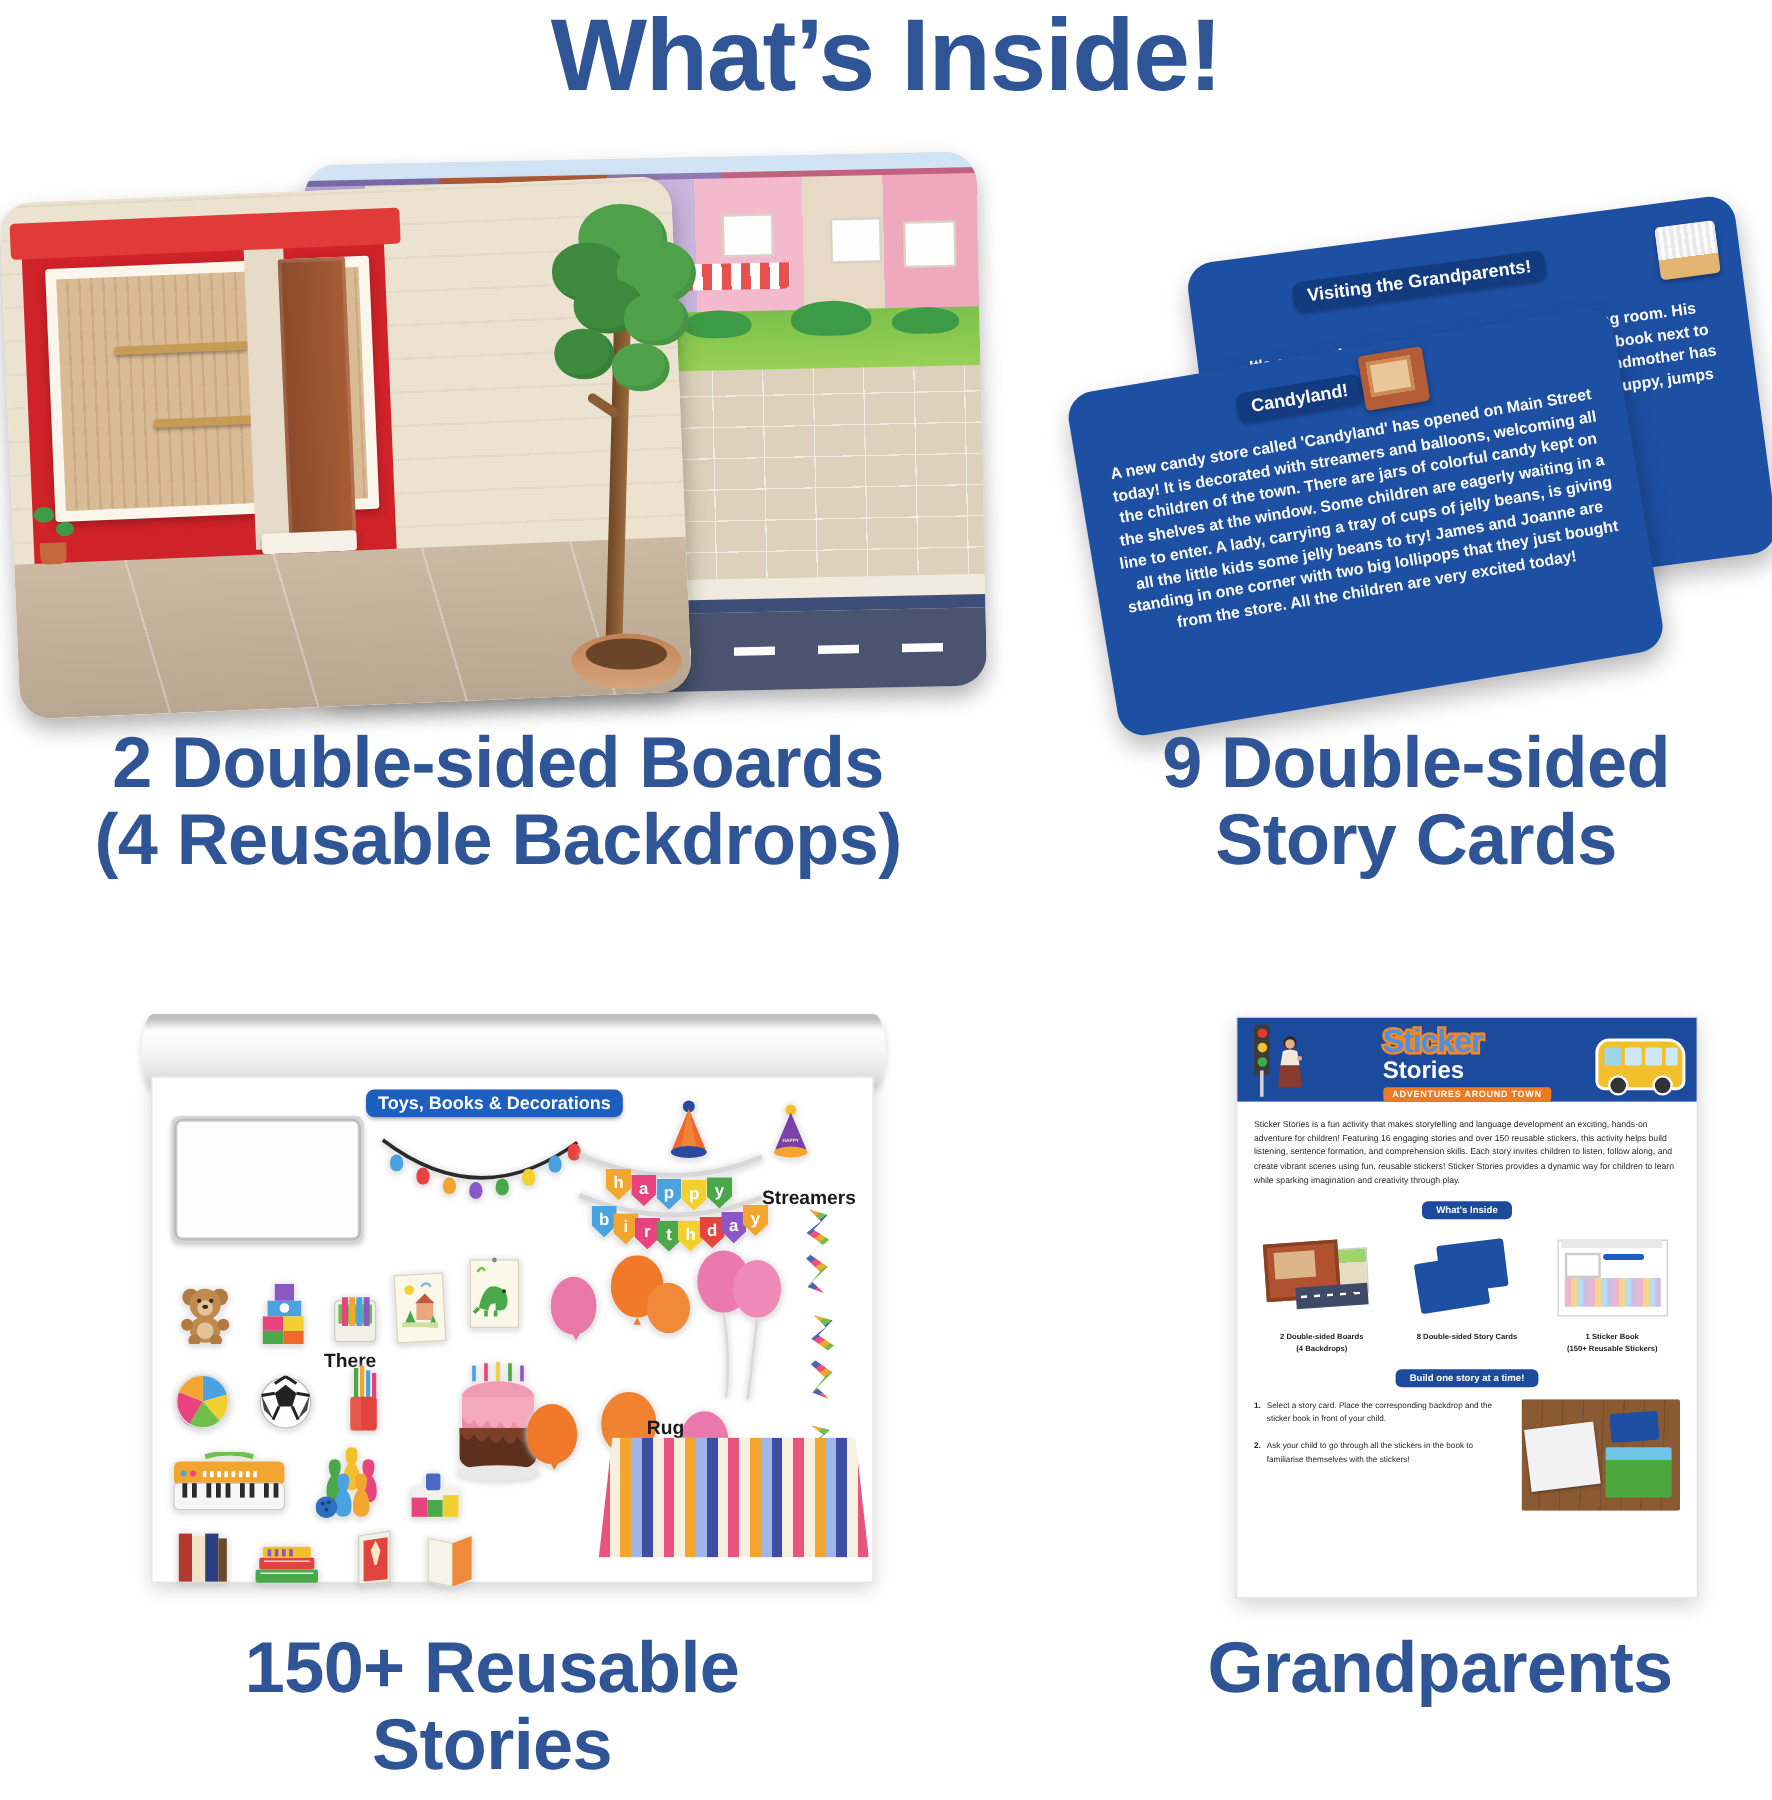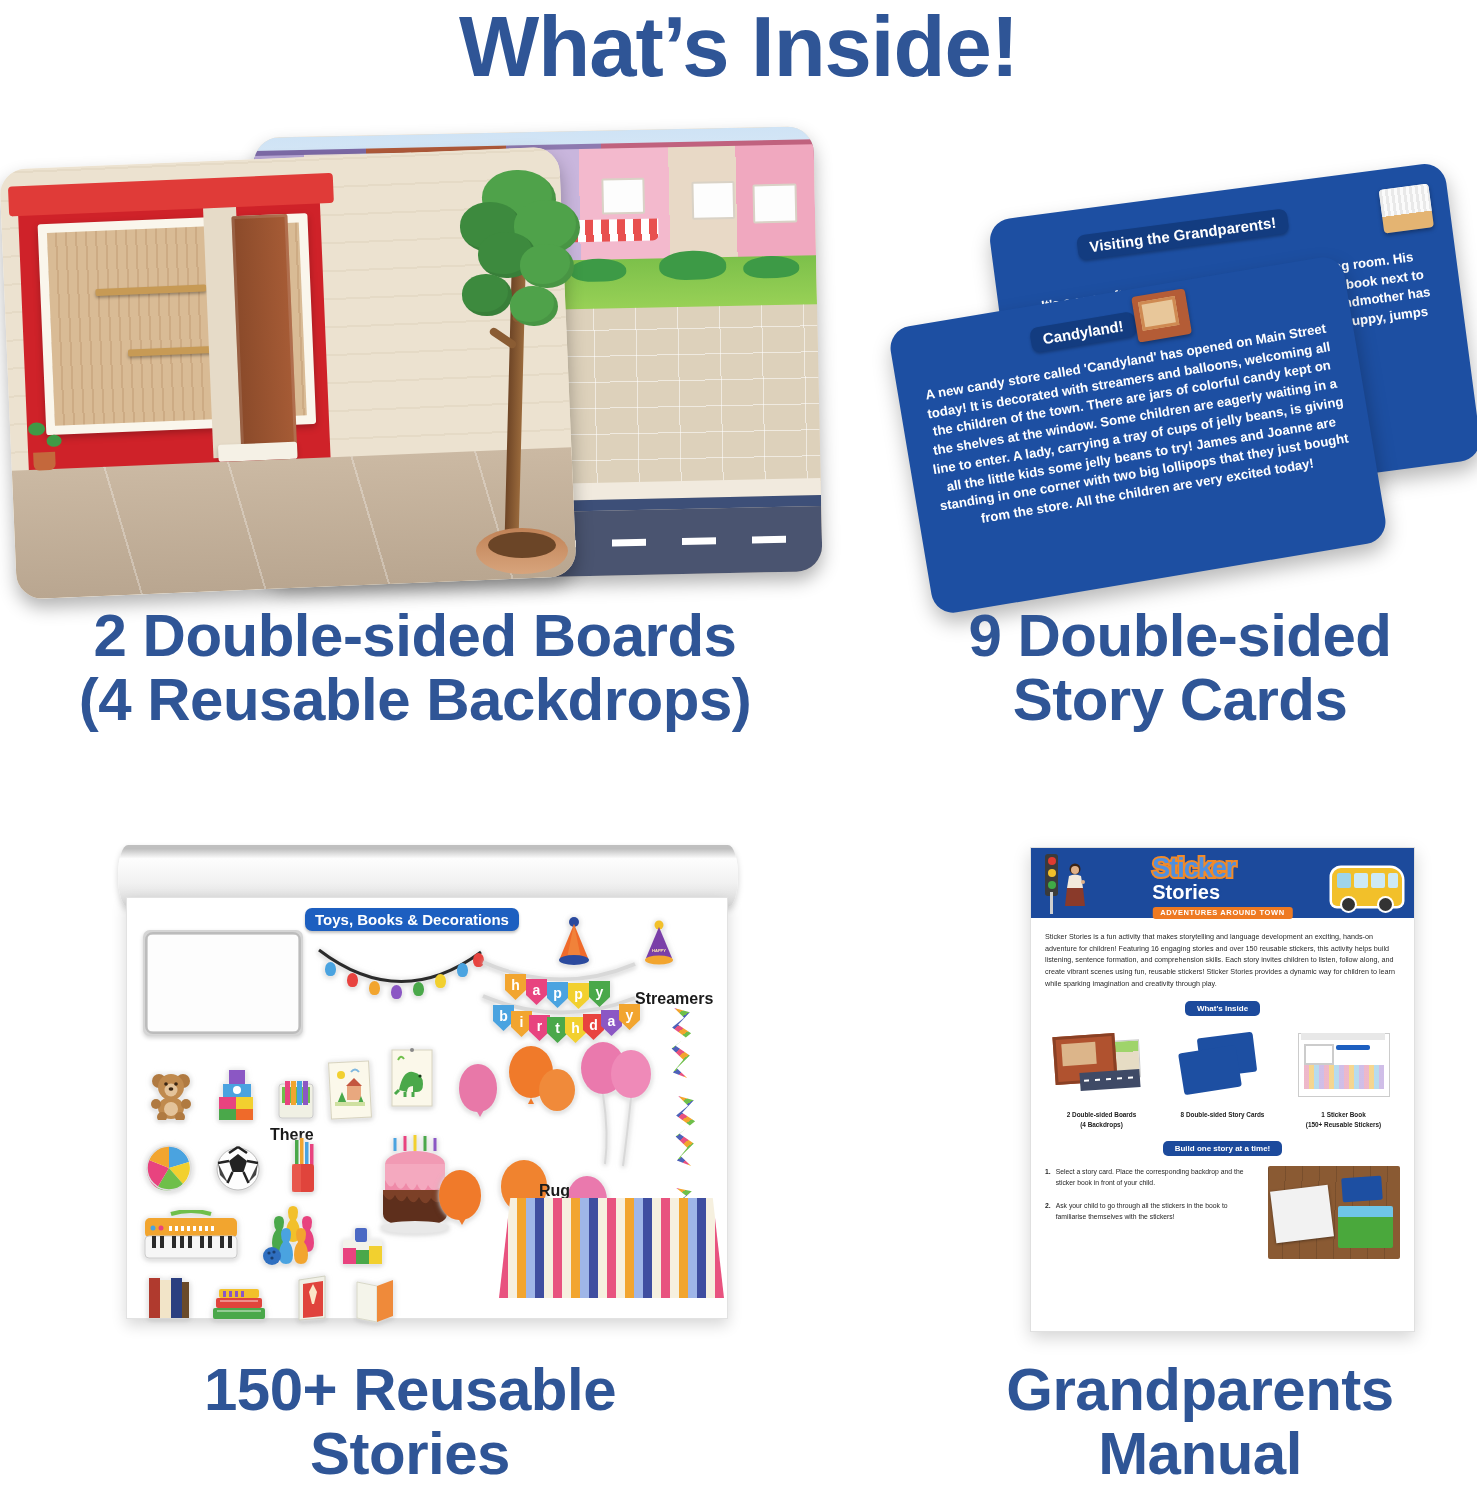--- a/index.html
+++ b/index.html
@@ -774,16 +774,15 @@
       <div class="steps-img">
         <div class="si-book"></div>
         <div class="si-card"></div>
         <div class="si-board"></div>
       </div>
     </div>
   </div>
 
   <div class="caption" style="left:950px;top:1358px;width:500px;">
     <div>Grandparents</div>
-    <div>Manual</div>
   </div>
 
 </div>
 
 </body></html>

